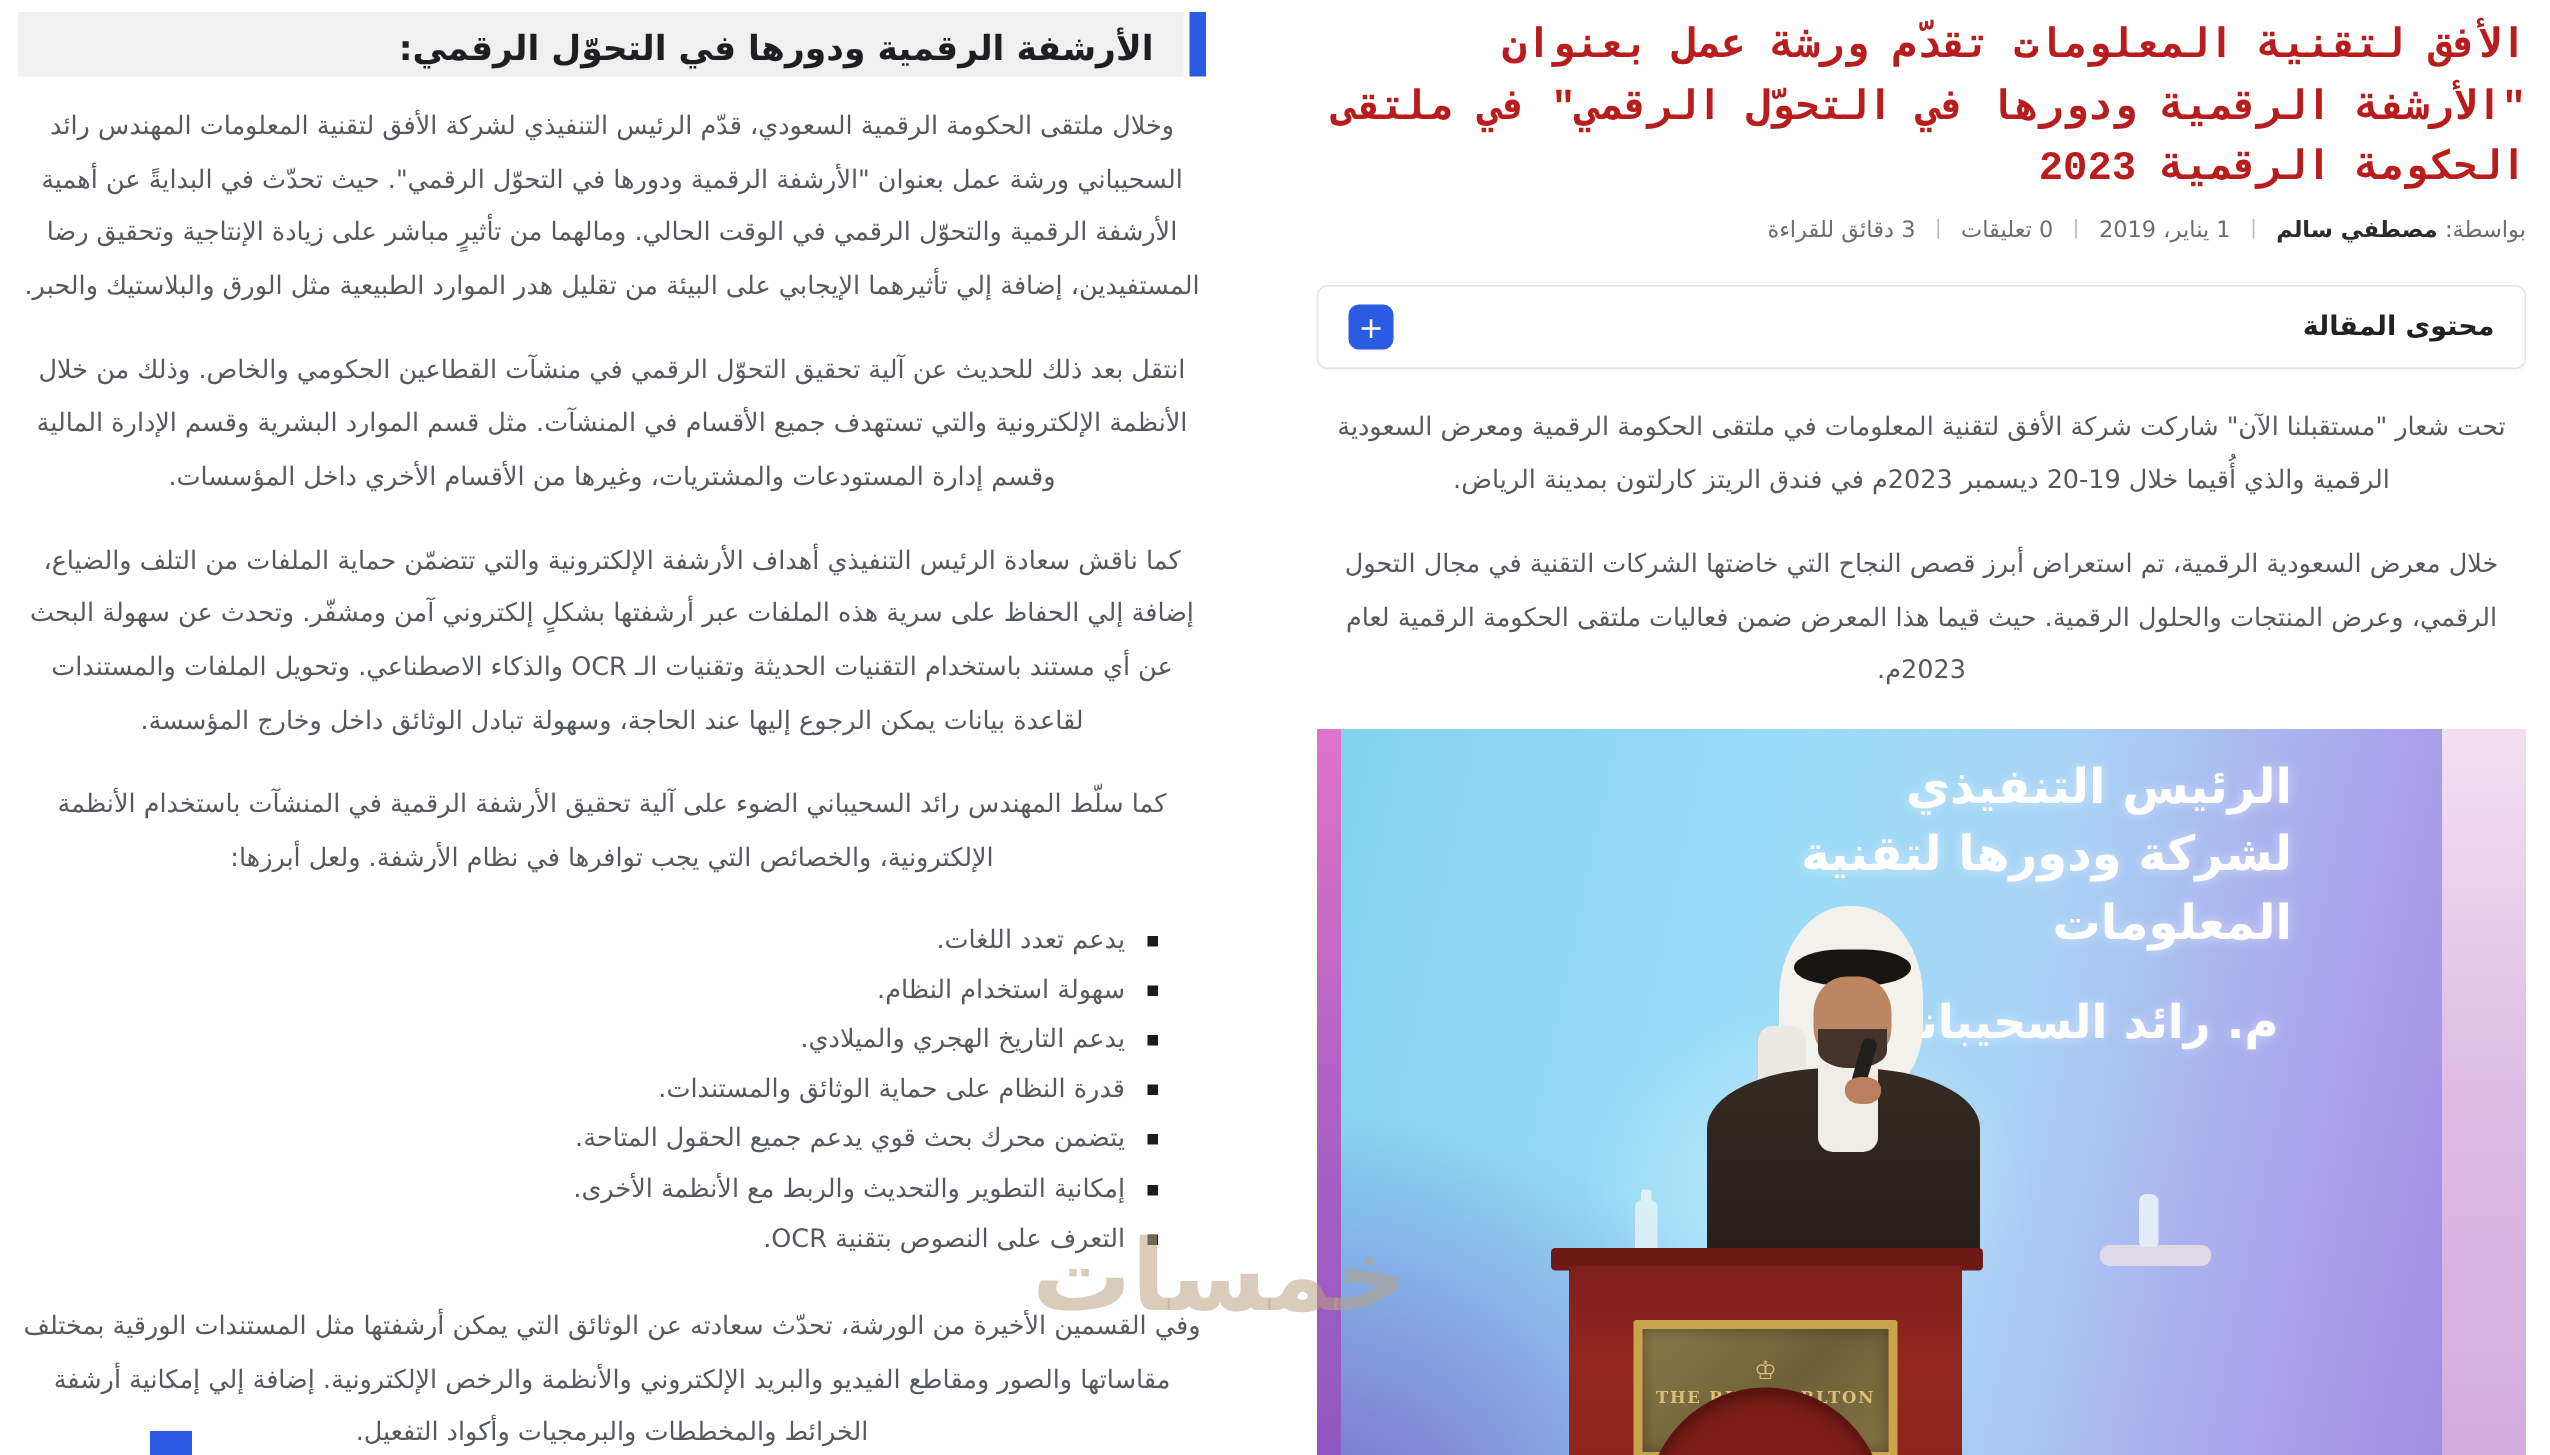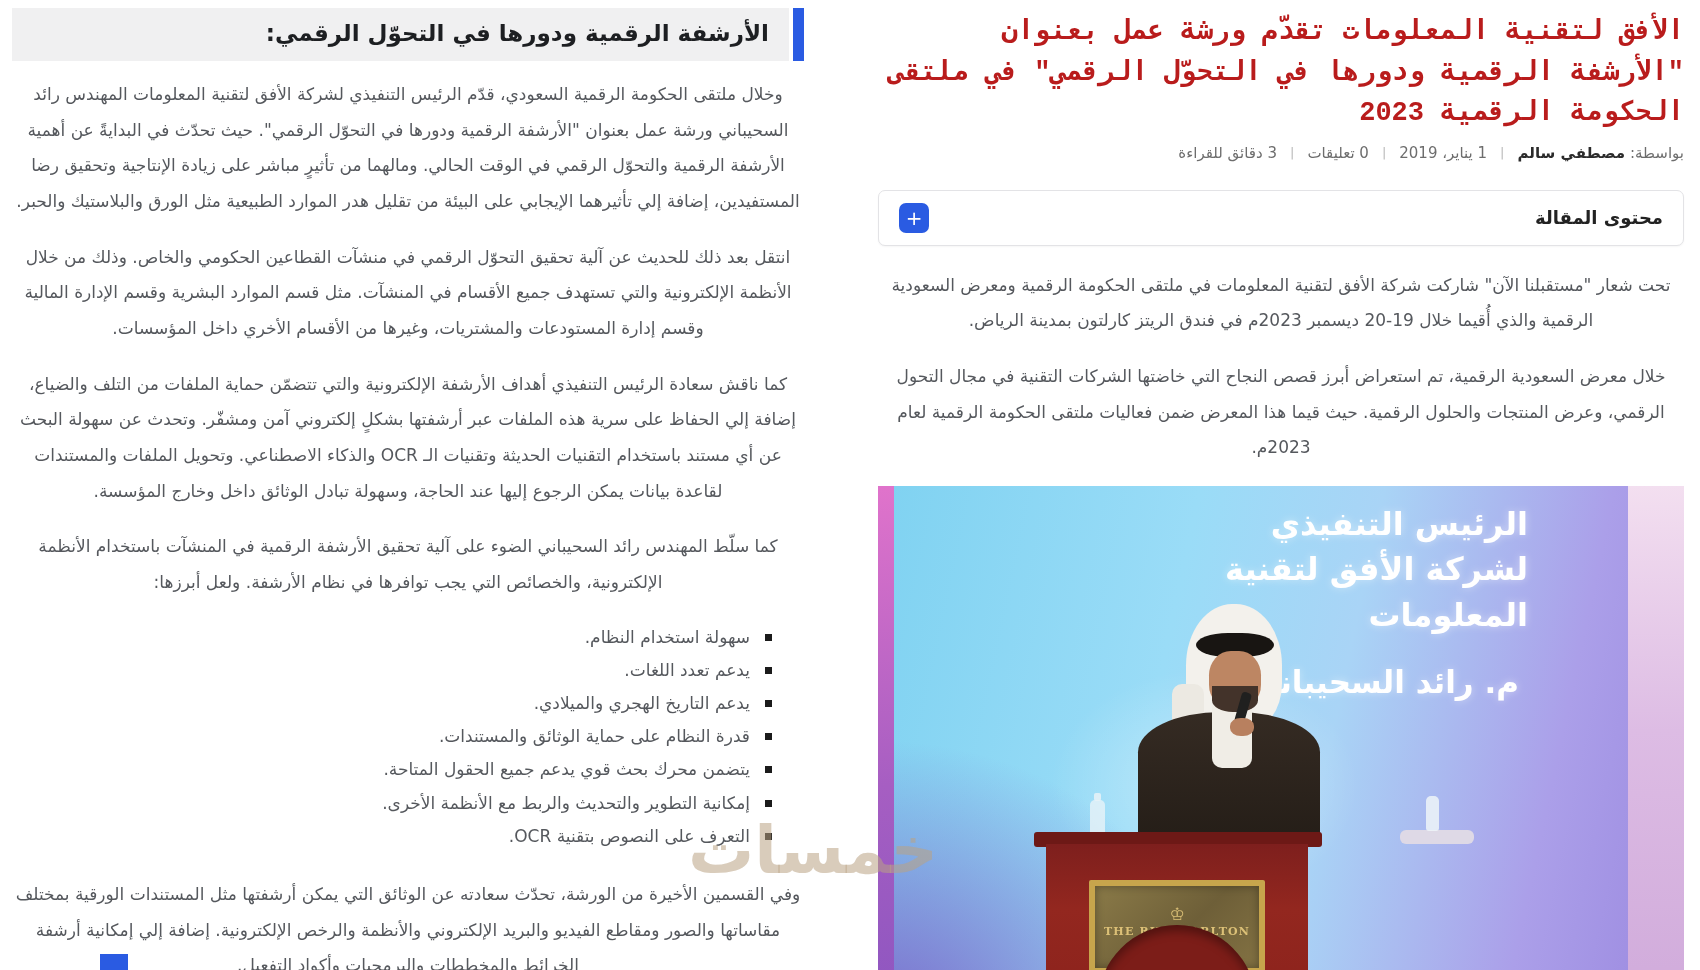--- a/index.html
+++ b/index.html
@@ -101,21 +101,21 @@
   .side-table { position:absolute; left:522px; top:344px; width:74px; height:14px;
     background:#ded9e6; border-radius:6px; }
   .bottle2 { position:absolute; left:548px; top:310px; width:13px; height:35px;
     background:rgba(238,245,248,0.85); border-radius:5px 5px 3px 3px; }
 
   
   .col-body { width:792px; flex:0 0 792px; }
   .heading-row { display:flex; align-items:stretch; gap:4px; margin:2px 0 16px; }
   .heading-bar { width:11px; background:#2a5be2; flex:0 0 11px; }
   .heading-box {
-    flex:1; margin:0; background:#f0f0f1; padding:11px 20px 12px; font-size:23px;
+    flex:1; margin:0; background:#f0f0f1; padding:11px 20px 2px; font-size:23px;
     font-weight:bold; color:#1d1f22; text-align:right; line-height:1.3;
   }
   .bullets { list-style:none; margin:4px 30px 24px 0; padding:0; }
   .bullets li {
     position:relative; padding-right:24px; font-size:17px; color:#55585d;
     line-height:1.95; text-align:right;
   }
   .bullets li .sq {
     position:absolute; right:2px; top:13px; width:7px; height:7px; background:#1b1b1b;
   }
@@ -160,21 +160,21 @@
     <p class="body-text">خلال معرض السعودية الرقمية، تم استعراض أبرز قصص النجاح التي خاضتها الشركات التقنية في مجال التحول الرقمي، وعرض المنتجات والحلول الرقمية. حيث قيما هذا المعرض ضمن فعاليات ملتقى الحكومة الرقمية لعام 2023م.</p>
 
     <figure class="photo">
       <div class="glow-center"></div>
       <div class="glow-bl"></div>
       <div class="strip-left"></div>
       <div class="curtain-right"></div>
 
       <div class="screen-caption">
         <div>الرئيس التنفيذي</div>
-        <div>لشركة الأفق لتقنية</div>
+        <div>لشركة ودورها لتقنية</div>
         <div>المعلومات</div>
       </div>
       <div class="speaker-name">م. رائد السحيباني</div>
 
       <div class="side-table"></div>
       <div class="bottle2"></div>
 
       <div class="ghutra"></div>
       <div class="ghutra-tail"></div>
       <div class="robe"></div>
@@ -204,22 +204,22 @@
       <div class="heading-bar"></div>
       <h2 class="heading-box">الأرشفة الرقمية ودورها في التحوّل الرقمي:</h2>
     </div>
 
     <p class="body-text">وخلال ملتقى الحكومة الرقمية السعودي، قدّم الرئيس التنفيذي لشركة الأفق لتقنية المعلومات المهندس رائد السحيباني ورشة عمل بعنوان "الأرشفة الرقمية ودورها في التحوّل الرقمي". حيث تحدّث في البدايةً عن أهمية الأرشفة الرقمية والتحوّل الرقمي في الوقت الحالي. ومالهما من تأثيرٍ مباشر على زيادة الإنتاجية وتحقيق رضا المستفيدين، إضافة إلي تأثيرهما الإيجابي على البيئة من تقليل هدر الموارد الطبيعية مثل الورق والبلاستيك والحبر.</p>
     <p class="body-text">انتقل بعد ذلك للحديث عن آلية تحقيق التحوّل الرقمي في منشآت القطاعين الحكومي والخاص. وذلك من خلال الأنظمة الإلكترونية والتي تستهدف جميع الأقسام في المنشآت. مثل قسم الموارد البشرية وقسم الإدارة المالية وقسم إدارة المستودعات والمشتريات، وغيرها من الأقسام الأخري داخل المؤسسات.</p>
     <p class="body-text">كما ناقش سعادة الرئيس التنفيذي أهداف الأرشفة الإلكترونية والتي تتضمّن حماية الملفات من التلف والضياع، إضافة إلي الحفاظ على سرية هذه الملفات عبر أرشفتها بشكلٍ إلكتروني آمن ومشفّر. وتحدث عن سهولة البحث عن أي مستند باستخدام التقنيات الحديثة وتقنيات الـ OCR والذكاء الاصطناعي. وتحويل الملفات والمستندات لقاعدة بيانات يمكن الرجوع إليها عند الحاجة، وسهولة تبادل الوثائق داخل وخارج المؤسسة.</p>
     <p class="body-text">كما سلّط المهندس رائد السحيباني الضوء على آلية تحقيق الأرشفة الرقمية في المنشآت باستخدام الأنظمة الإلكترونية، والخصائص التي يجب توافرها في نظام الأرشفة. ولعل أبرزها:</p>
 
     <ul class="bullets">
+      <li><span class="sq"></span><span>يدعم تعدد اللغات.</span></li>
       <li><span class="sq"></span><span>سهولة استخدام النظام.</span></li>
-      <li><span class="sq"></span><span>يدعم تعدد اللغات.</span></li>
       <li><span class="sq"></span><span>يدعم التاريخ الهجري والميلادي.</span></li>
       <li><span class="sq"></span><span>قدرة النظام على حماية الوثائق والمستندات.</span></li>
       <li><span class="sq"></span><span>يتضمن محرك بحث قوي يدعم جميع الحقول المتاحة.</span></li>
       <li><span class="sq"></span><span>إمكانية التطوير والتحديث والربط مع الأنظمة الأخرى.</span></li>
       <li><span class="sq"></span><span>التعرف على النصوص بتقنية OCR.</span></li>
     </ul>
 
     <p class="body-text">وفي القسمين الأخيرة من الورشة، تحدّث سعادته عن الوثائق التي يمكن أرشفتها مثل المستندات الورقية بمختلف مقاساتها والصور ومقاطع الفيديو والبريد الإلكتروني والأنظمة والرخص الإلكترونية. إضافة إلي إمكانية أرشفة الخرائط والمخططات والبرمجيات وأكواد التفعيل.</p>
   </section>
 </div>

